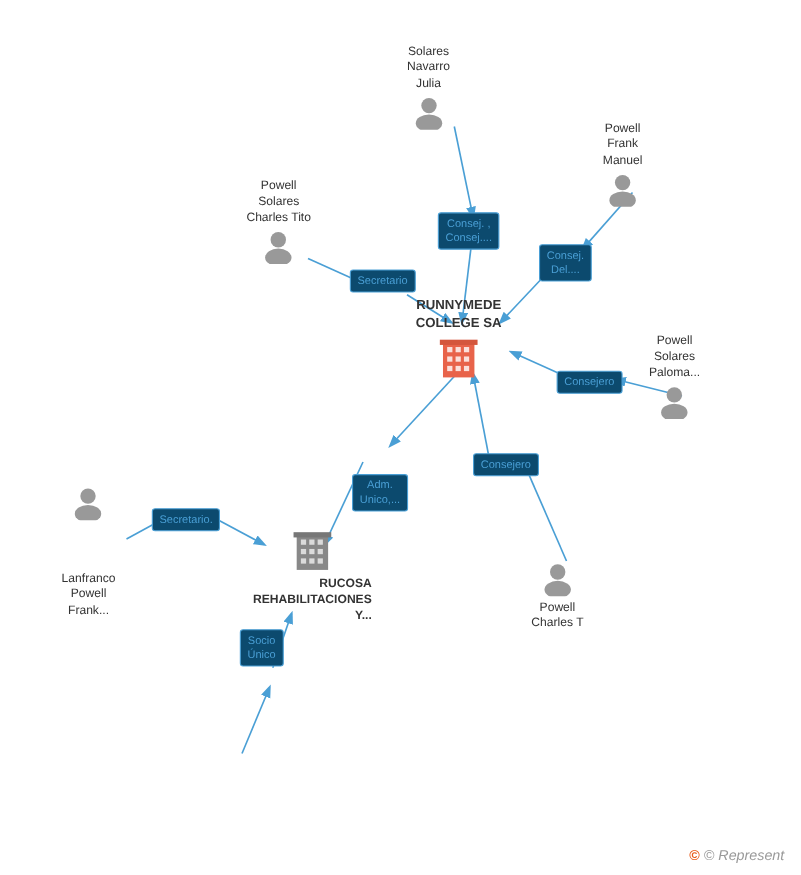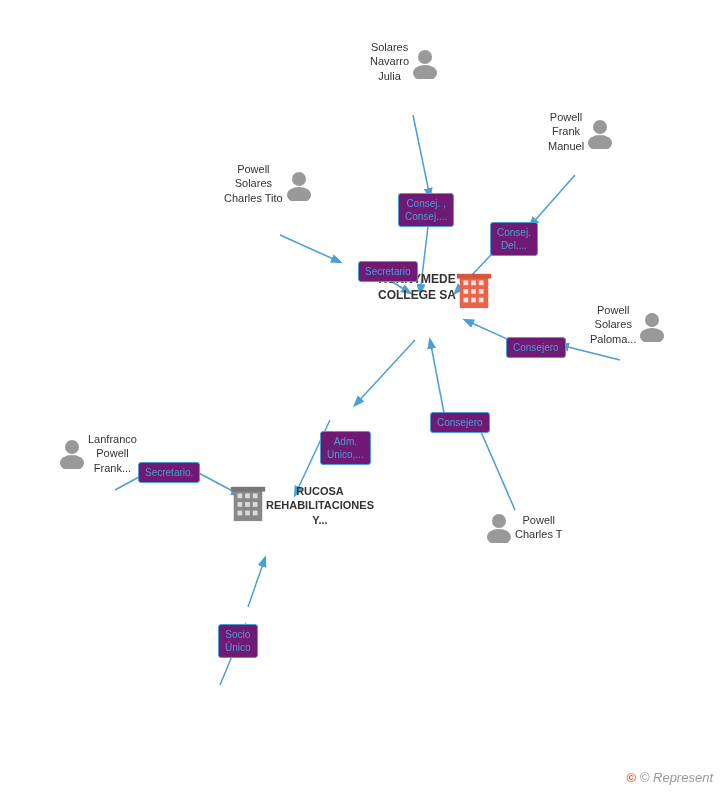--- a/index.html
+++ b/index.html
@@ -20,42 +20,42 @@
     svg#lines {
       position: absolute;
       top: 0; left: 0;
       width: 728px;
       height: 795px;
       pointer-events: none;
     }
     .node {
       position: absolute;
       display: flex;
-      flex-direction: row;
+      flex-direction: column;
       align-items: center;
       text-align: center;
     }
     .node .label {
       font-size: 11px;
       color: #333;
       line-height: 1.3;
       margin-bottom: 3px;
     }
     .person-icon {
       width: 32px;
       height: 32px;
     }
     .building-icon {
       width: 36px;
       height: 40px;
     }
     .relation-box {
       position: absolute;
       border: 1.5px solid #4a9fd5;
-      background: #701a75;
+      background: #0c4a6e;
       color: #4a9fd5;
       font-size: 10px;
       padding: 3px 6px;
       border-radius: 3px;
       text-align: center;
       line-height: 1.3;
       white-space: nowrap;
     }
     .company-label {
       font-size: 12px;
@@ -140,21 +140,21 @@
       <rect x="7" y="11" width="5" height="5" fill="#fff" opacity="0.7"></rect>
       <rect x="15" y="11" width="5" height="5" fill="#fff" opacity="0.7"></rect>
       <rect x="23" y="11" width="5" height="5" fill="#fff" opacity="0.7"></rect>
       <rect x="7" y="20" width="5" height="5" fill="#fff" opacity="0.7"></rect>
       <rect x="15" y="20" width="5" height="5" fill="#fff" opacity="0.7"></rect>
       <rect x="23" y="20" width="5" height="5" fill="#fff" opacity="0.7"></rect>
       <rect x="7" y="29" width="5" height="5" fill="#fff" opacity="0.7"></rect>
       <rect x="15" y="29" width="5" height="5" fill="#fff" opacity="0.7"></rect>
       <rect x="23" y="29" width="5" height="5" fill="#fff" opacity="0.7"></rect>
     </svg>
-    <div class="company-label" style="white-space:pre-line; margin-top:4px; font-size:11px;">RUCOSA
+    <div class="company-label" style="white-space:pre-line; margin-top:4px; font-size:11px;text-align:right;">RUCOSA
 REHABILITACIONES
 Y...</div>
   </div>
 
   <div class="node" style="left:370px; top:40px;">
     <div class="label">Solares<br>Navarro<br>Julia</div>
     <svg class="person-icon" viewBox="0 0 32 32" xmlns="http://www.w3.org/2000/svg">
       <circle cx="16" cy="10" r="7" fill="#999"></circle>
       <ellipse cx="16" cy="26" rx="12" ry="8" fill="#999"></ellipse>
     </svg>
@@ -185,36 +185,36 @@
   </div>
 
   <div class="node" style="left:483px; top:510px;">
     <svg class="person-icon" viewBox="0 0 32 32" xmlns="http://www.w3.org/2000/svg">
       <circle cx="16" cy="10" r="7" fill="#999"></circle>
       <ellipse cx="16" cy="26" rx="12" ry="8" fill="#999"></ellipse>
     </svg>
     <div class="label" style="margin-top:3px;">Powell<br>Charles T</div>
   </div>
 
-  <div class="node" style="left:56px; top:429px;">
+  <div class="node" style="left:56px; top:441px;gap:43px;">
     <svg class="person-icon" viewBox="0 0 32 32" xmlns="http://www.w3.org/2000/svg">
       <circle cx="16" cy="10" r="7" fill="#999"></circle>
       <ellipse cx="16" cy="26" rx="12" ry="8" fill="#999"></ellipse>
     </svg>
     <div class="label" style="margin-top:3px;">Lanfranco<br>Powell<br>Frank...</div>
   </div>
 
 
   <div class="relation-box" style="left:398px; top:193px;">Consej. ,<br>Consej....</div>
   <div class="relation-box" style="left:490px; top:222px;">Consej.<br>Del....</div>
-  <div class="relation-box" style="left:318px; top:261px;margin-left:40px;">Secretario</div>
+  <div class="relation-box" style="left:318px; top:245px;">Secretario</div>
   <div class="relation-box" style="left:506px; top:337px;">Consejero</div>
   <div class="relation-box" style="left:430px; top:412px;">Consejero</div>
   <div class="relation-box" style="left:320px; top:398px;margin-top:33px;">Adm.<br>Unico,...</div>
   <div class="relation-box" style="left:138px; top:462px;">Secretario.</div>
-  <div class="relation-box" style="left:218px; top:624px;">Socio<br>Único</div>
+  <div class="relation-box" style="left:218px; top:572px;">Socio<br>Único</div>
 
   <div class="watermark">
     <span class="c">©</span>
     <span>© Represent</span>
   </div>
 
 </div>
 
 </body></html>

